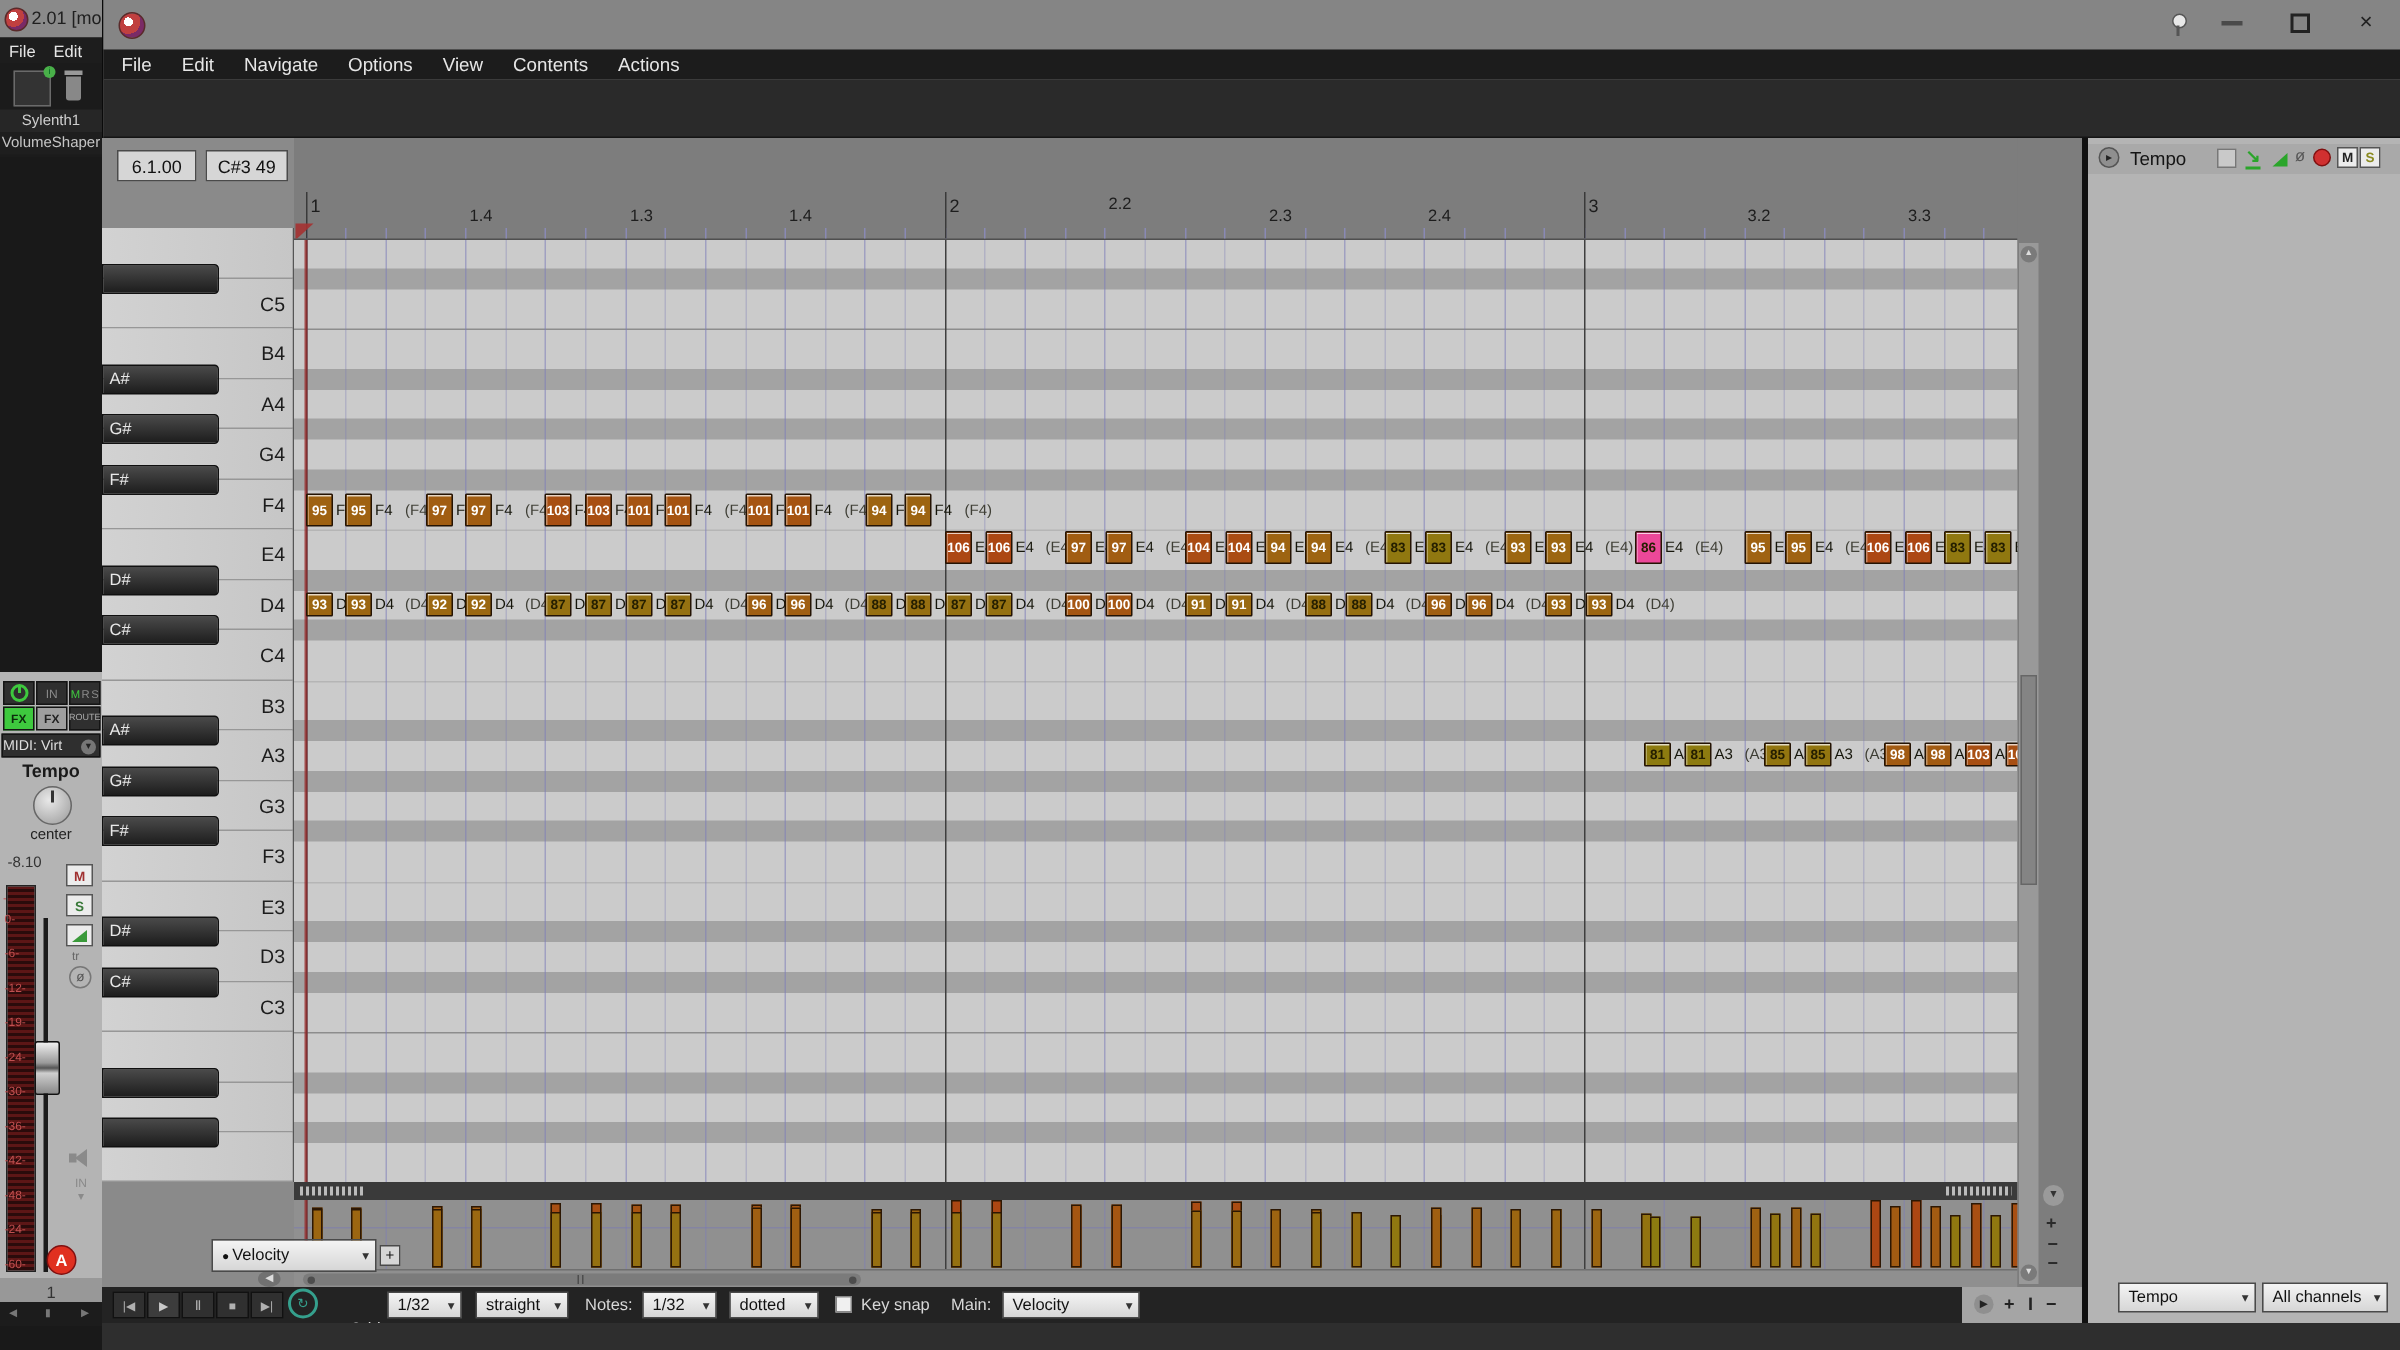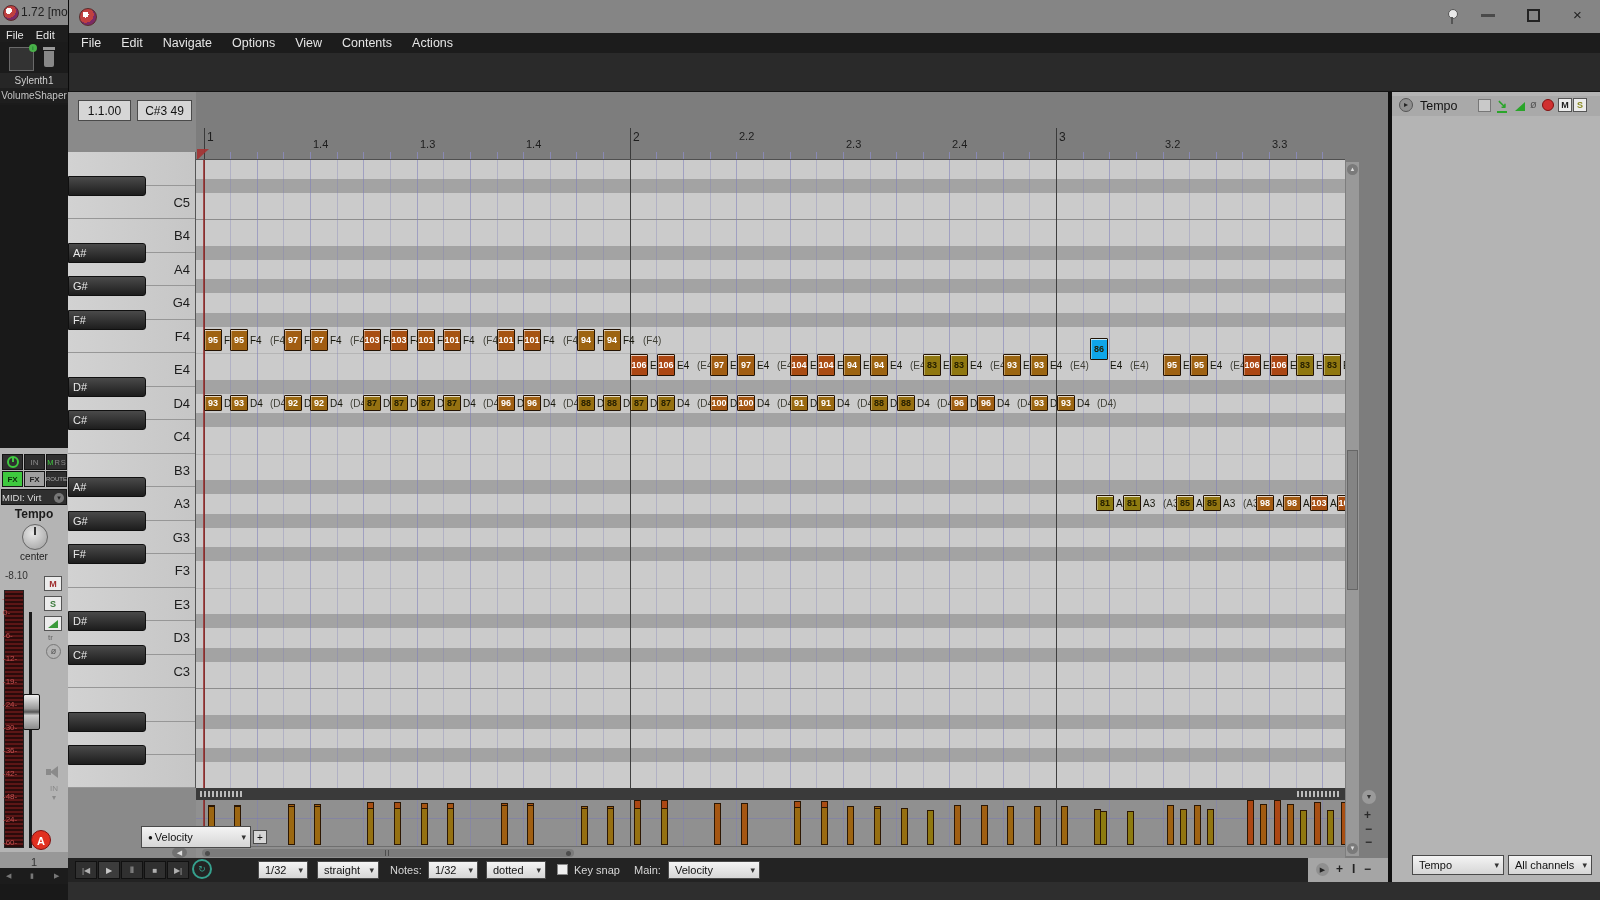--- a/index.html
+++ b/index.html
@@ -42,21 +42,21 @@
            display:flex;align-items:center;justify-content:center;}
   .msbox{position:absolute;width:14px;height:14px;background:#ececec;border:1px solid #555;
          box-sizing:border-box;font-size:9px;font-weight:bold;display:flex;align-items:center;justify-content:center;}
 </style>
 </head>
 <body>
 
 <div class="abs" style="left:0;top:0;width:68px;height:900px;background:#191919;">
   <div class="abs" style="left:0;top:0;width:68px;height:25px;background:#8a8a8a;overflow:hidden;white-space:nowrap;">
     <span class="abs circ" style="left:3px;top:5px;width:14px;height:14px;background:radial-gradient(circle at 35% 35%,#fff 0 3px,#c04040 3px 7px,#7a2a66 7px);border:1px solid #5a2a2a;"></span>
-    <span class="abs" style="left:21px;top:5px;font-size:12px;color:#1f1f1f;">1.72 [mo</span>
+    <span class="abs" style="left:21px;top:5px;font-size:12px;color:#1f1f1f;">2.01 [mo</span>
   </div>
   <div class="abs" id="mini-menubar" style="left:0;top:25px;width:68px;height:17px;background:#1d1d1d;overflow:hidden;white-space:nowrap;"><span class="menu-item" style="padding: 2px 6px; font-size: 11px;">File</span><span class="menu-item" style="padding: 2px 6px; font-size: 11px;">Edit</span></div>
   <div class="abs" style="left:0;top:42px;width:68px;height:63px;background:#1b1b1b;">
     <div class="abs" style="left:9px;top:5px;width:23px;height:22px;background:#333;border:1px solid #6a6a6a;">
       <div class="abs circ" style="right:-4px;top:-4px;width:8px;height:8px;background:#49b049;color:#062;font-size:6px;text-align:center;line-height:8px;">i</div>
     </div>
     <div class="abs" style="left:41px;top:5px;width:16px;height:22px;">
       <div class="abs" style="left:2px;top:0;width:12px;height:3px;background:#999;"></div>
       <div class="abs" style="left:3px;top:4px;width:10px;height:16px;background:#888;border-radius:0 0 2px 2px;"></div>
     </div>
@@ -176,21 +176,21 @@
       <div class="div-btn" style="left: 1004px;">1/2</div>
       <div class="div-btn" style="left: 1034px;">1/4</div>
       <div class="div-btn" style="left: 1064px;">1/8</div>
       <div class="div-btn" style="left: 1094px;">1/16</div>
       <div class="div-btn" style="left: 1124px;">1/32</div>
       <div class="div-btn" style="left: 1154px;">1/64</div>
     </div>
 </div>
 
 <div class="abs" style="left:68px;top:92px;width:128px;height:766px;background:#8a8a8a;">
-  <div class="abs lightbox" style="left:10px;top:8px;width:53px;height:21px;">1.1.00</div>
+  <div class="abs lightbox" style="left:10px;top:8px;width:53px;height:21px;">6.1.00</div>
   <div class="abs lightbox" style="left:69px;top:8px;width:55px;height:21px;">C#3  49</div>
 </div>
 
 <div class="abs" id="keyboard" style="left:68px;top:152px;width:128px;height:636px;overflow:hidden;background:#c9c9c9;border-right:1px solid #555;box-sizing:border-box;">
     <div class="white-key" style="top: 0px; height: 33.5px; line-height: 33.5px;"></div>
     <div class="white-key" style="top: 33.5px; height: 33.5px; line-height: 33.5px;">C5</div>
     <div class="white-key" style="top: 67px; height: 33.5px; line-height: 33.5px;">B4</div>
     <div class="white-key" style="top: 100.5px; height: 33.5px; line-height: 33.5px;">A4</div>
     <div class="white-key" style="top: 134px; height: 33.5px; line-height: 33.5px;">G4</div>
     <div class="white-key" style="top: 167.5px; height: 33.5px; line-height: 33.5px;">F4</div>
@@ -397,21 +397,21 @@
     <div class="note" style="position: absolute; left: 727px; top: 194px; height: 22px; background: rgb(144, 120, 16); color: rgb(36, 30, 0);">83</div>
     <div class="pitchlab" style="position: absolute; left: 747px; top: 193px; height: 25px; line-height: 25px;">E4</div>
     <div class="note" style="position: absolute; left: 754px; top: 194px; height: 22px; background: rgb(144, 120, 16); color: rgb(36, 30, 0);">83</div>
     <div class="pitchlab" style="position: absolute; left: 774px; top: 193px; height: 25px; line-height: 25px;">E4</div>
     <div class="ghostlab" style="position: absolute; left: 794px; top: 193px; height: 25px; line-height: 25px;">(E4)</div>
     <div class="note" style="position: absolute; left: 807px; top: 194px; height: 22px; background: rgb(156, 102, 17); color: rgb(255, 255, 255);">93</div>
     <div class="pitchlab" style="position: absolute; left: 827px; top: 193px; height: 25px; line-height: 25px;">E4</div>
     <div class="note" style="position: absolute; left: 834px; top: 194px; height: 22px; background: rgb(156, 102, 17); color: rgb(255, 255, 255);">93</div>
     <div class="pitchlab" style="position: absolute; left: 854px; top: 193px; height: 25px; line-height: 25px;">E4</div>
     <div class="ghostlab" style="position: absolute; left: 874px; top: 193px; height: 25px; line-height: 25px;">(E4)</div>
-    <div class="note" style="position: absolute; left: 894px; top: 178px; height: 22px; background: #0ea5e9; color: rgb(36, 30, 0);">86</div>
+    <div class="note" style="position: absolute; left: 894px; top: 194px; height: 22px; background: #ec4899; color: rgb(36, 30, 0);">86</div>
     <div class="pitchlab" style="position: absolute; left: 914px; top: 193px; height: 25px; line-height: 25px;">E4</div>
     <div class="ghostlab" style="position: absolute; left: 934px; top: 193px; height: 25px; line-height: 25px;">(E4)</div>
     <div class="note" style="position: absolute; left: 967px; top: 194px; height: 22px; background: rgb(159, 98, 18); color: rgb(255, 255, 255);">95</div>
     <div class="pitchlab" style="position: absolute; left: 987px; top: 193px; height: 25px; line-height: 25px;">E4</div>
     <div class="note" style="position: absolute; left: 994px; top: 194px; height: 22px; background: rgb(159, 98, 18); color: rgb(255, 255, 255);">95</div>
     <div class="pitchlab" style="position: absolute; left: 1014px; top: 193px; height: 25px; line-height: 25px;">E4</div>
     <div class="ghostlab" style="position: absolute; left: 1034px; top: 193px; height: 25px; line-height: 25px;">(E4)</div>
     <div class="note" style="position: absolute; left: 1047px; top: 194px; height: 22px; background: rgb(172, 71, 19); color: rgb(255, 255, 255);">106</div>
     <div class="pitchlab" style="position: absolute; left: 1067px; top: 193px; height: 25px; line-height: 25px;">E4</div>
     <div class="note" style="position: absolute; left: 1074px; top: 194px; height: 22px; background: rgb(172, 71, 19); color: rgb(255, 255, 255);">106</div>

